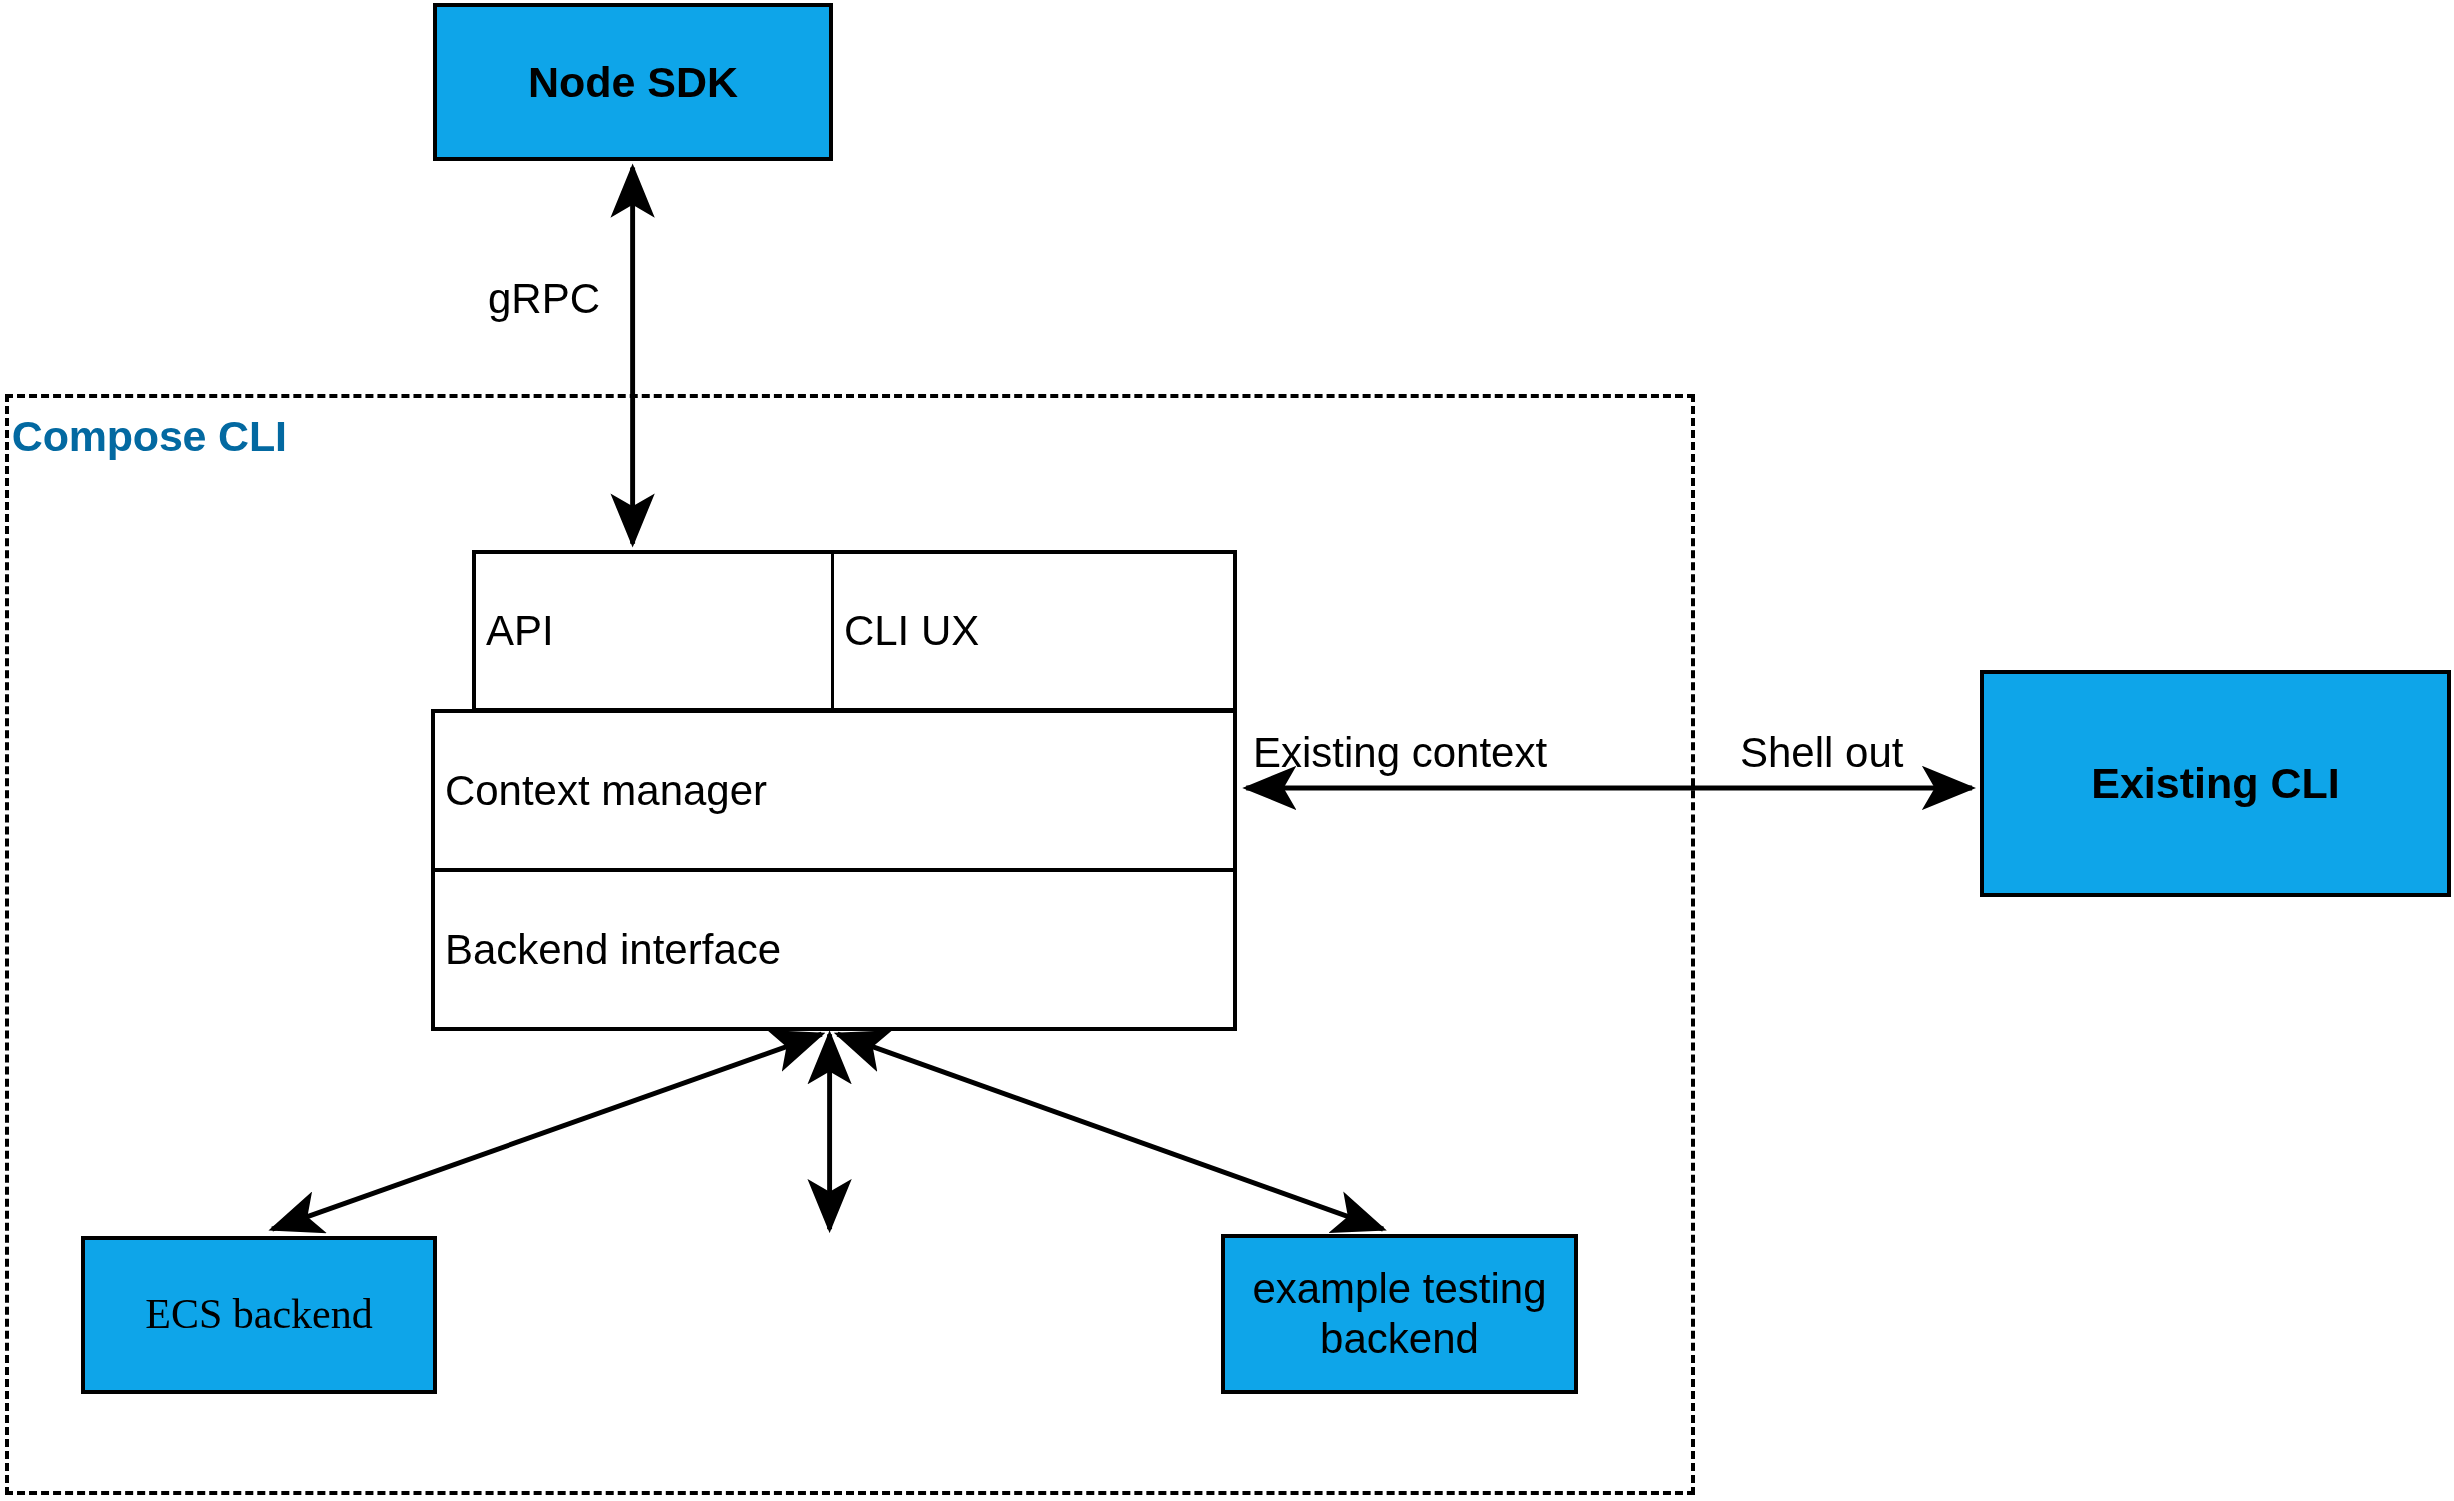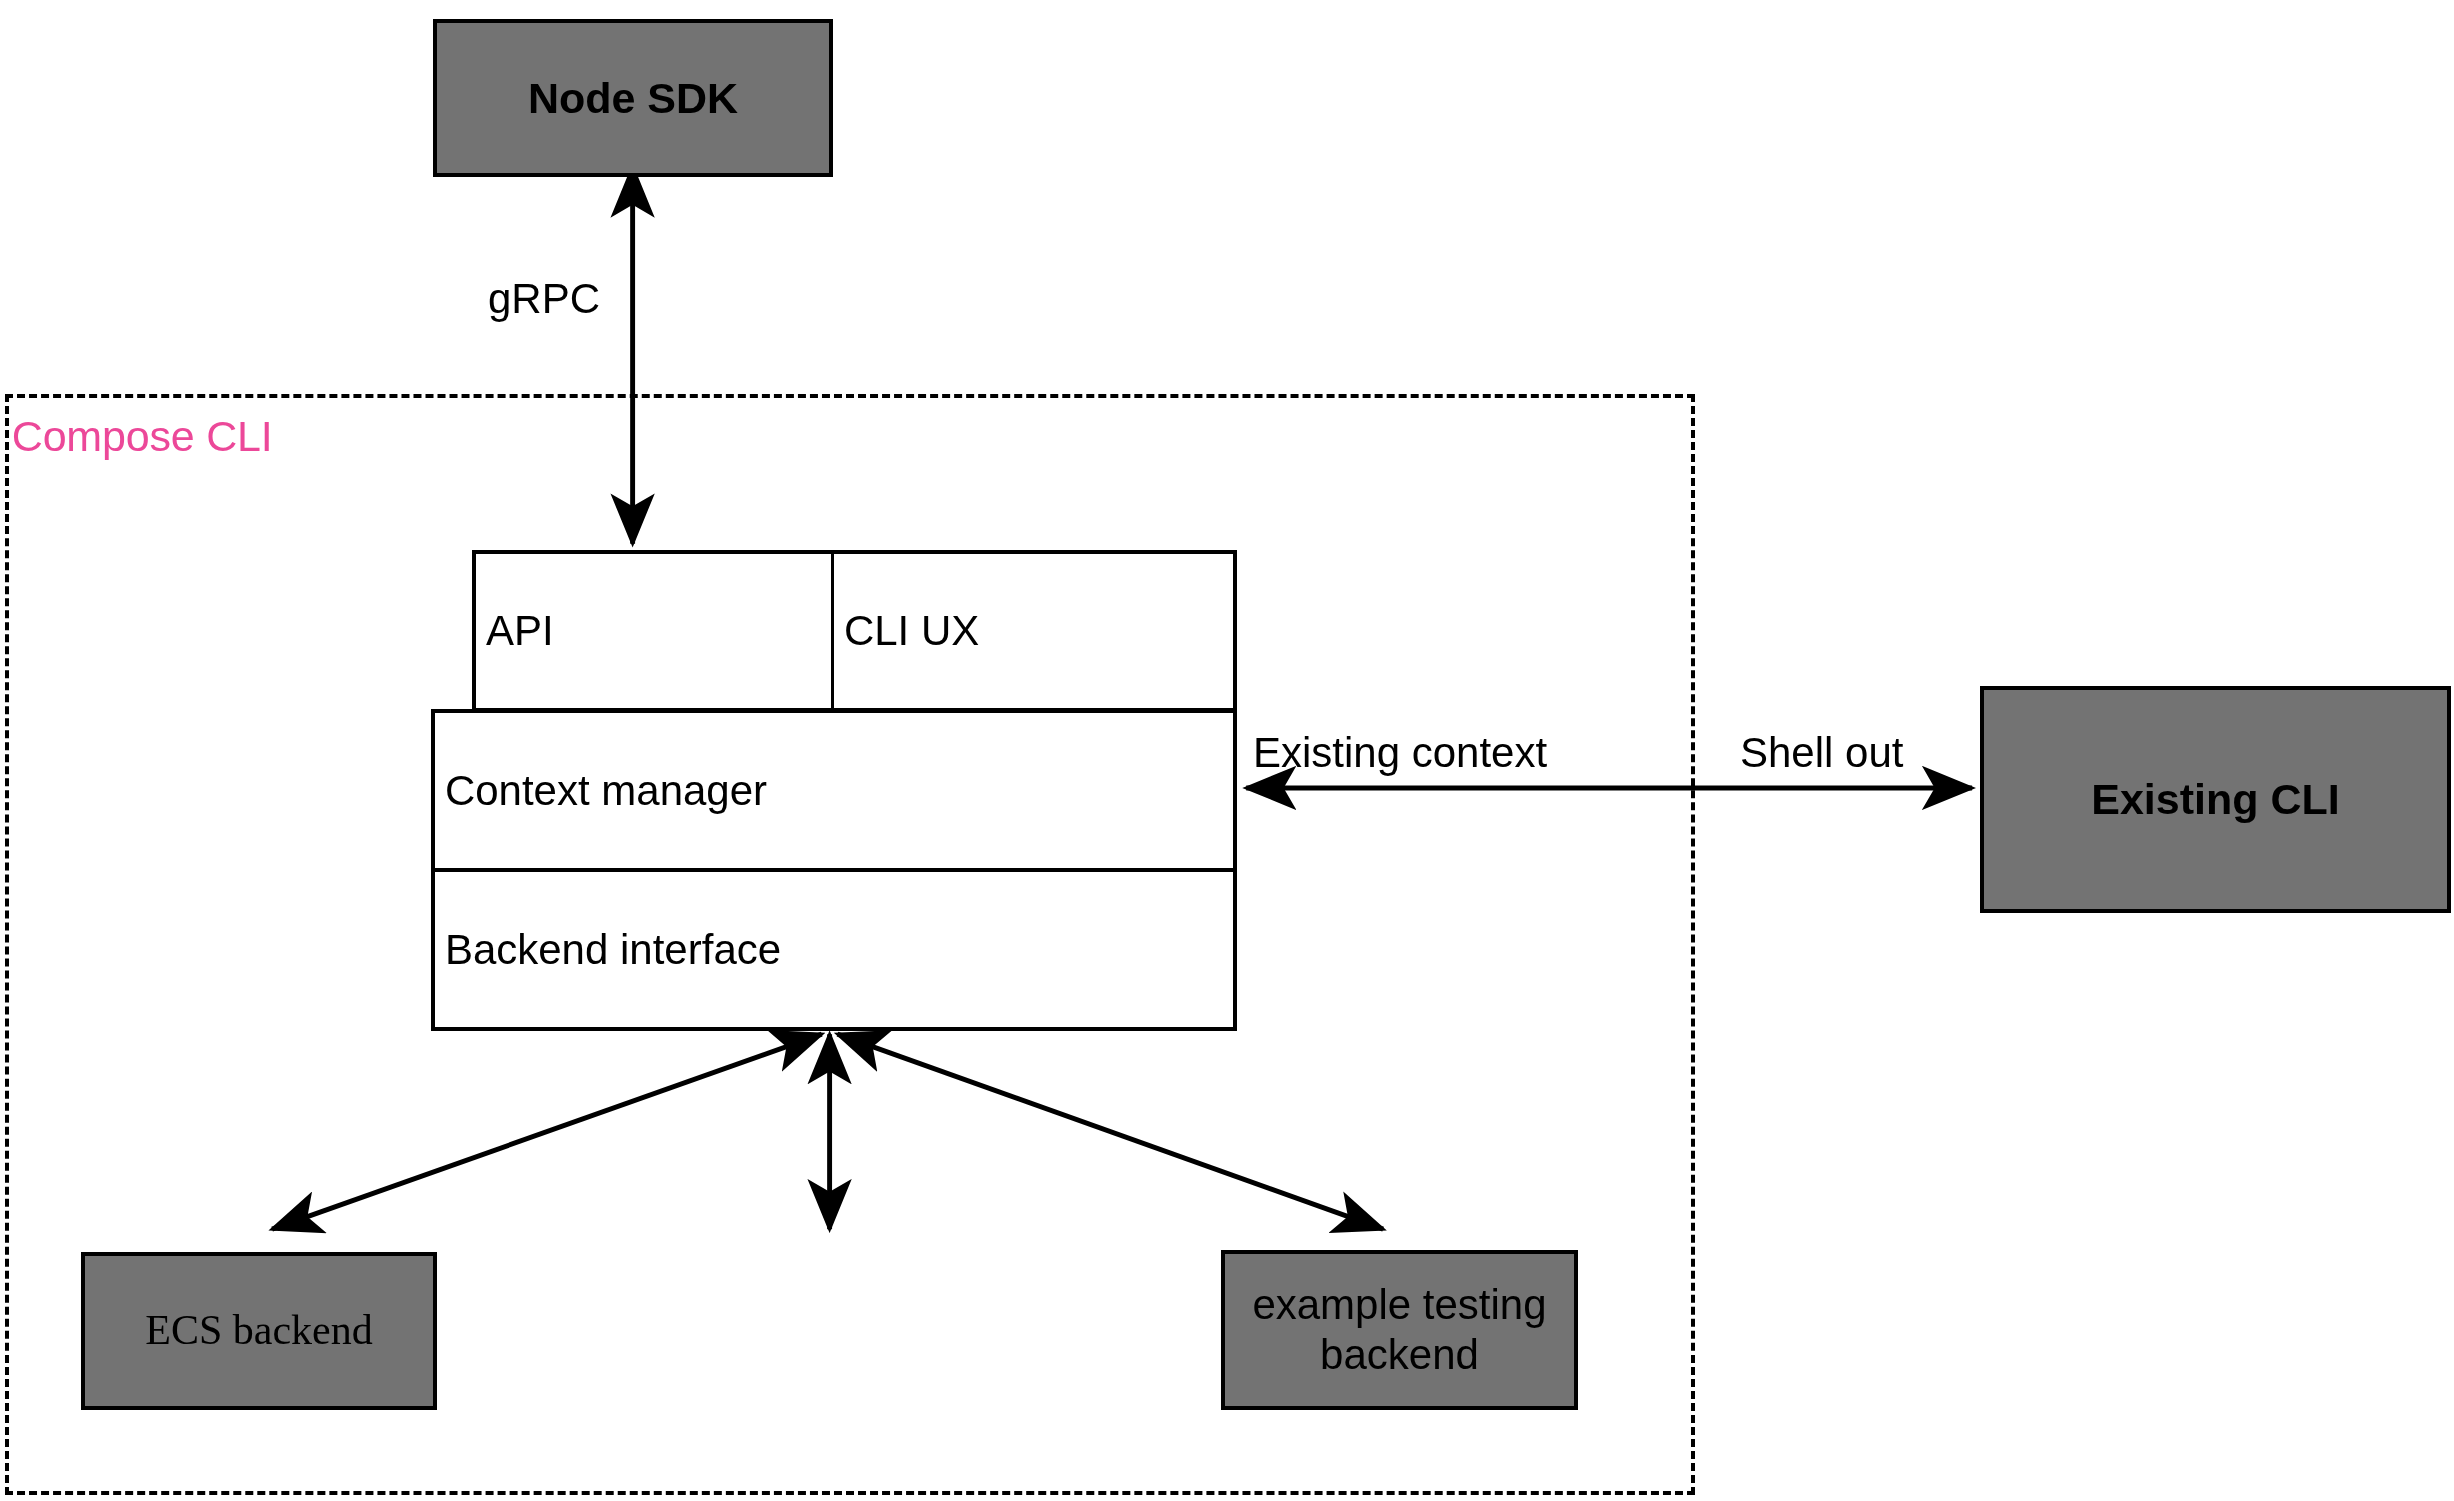--- a/index.html
+++ b/index.html
@@ -19,28 +19,27 @@
     position: absolute;
     top: 0;
     left: 0;
     width: 2455px;
     height: 1501px;
   }
   .node-box {
     position: absolute;
     box-sizing: border-box;
     border: 4.9px solid #000000;
-    background: #737373;
+    background: #0ea5e9;
     display: flex;
     align-items: center;
     justify-content: center;
     text-align: center;
     color: #000000;
     line-height: 1.18;
-    margin-top: 16px;
   }
   .node-label {
     display: block;
     width: 100%;
     padding: 0 9.9px;
     box-sizing: border-box;
   }
   .bold { font-weight: bold; }
   .regular { font-weight: normal; }
 
@@ -53,22 +52,22 @@
     height: 1101px;
     box-sizing: border-box;
     border: 4.9px dashed #000000;
     background: transparent;
   }
   #group-compose-cli-label {
     position: absolute;
     left: 11.8px;
     top: 412px;
     font-size: 43px;
-    font-weight: normal;
-    color: #ec4899;
+    font-weight: bold;
+    color: #0369a1;
     white-space: nowrap;
     letter-spacing: -0.2px;
   }
 
   
   #node-node-sdk {
     left: 433px; top: 3px; width: 400px; height: 158px;
     font-size: 43px;
   }
 

